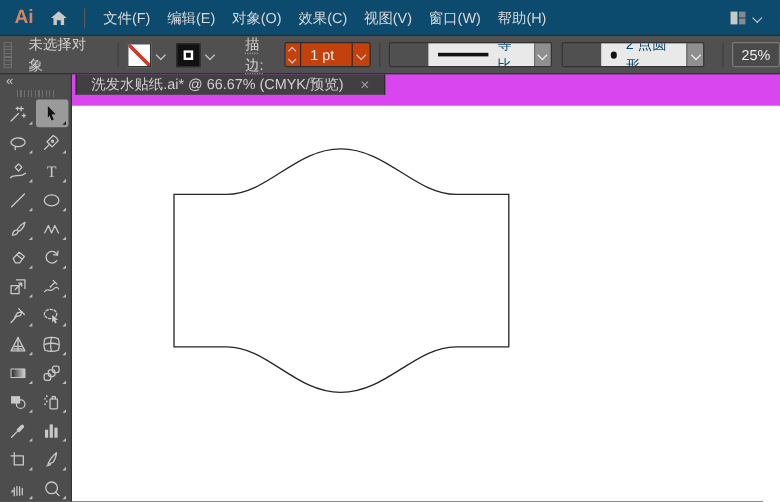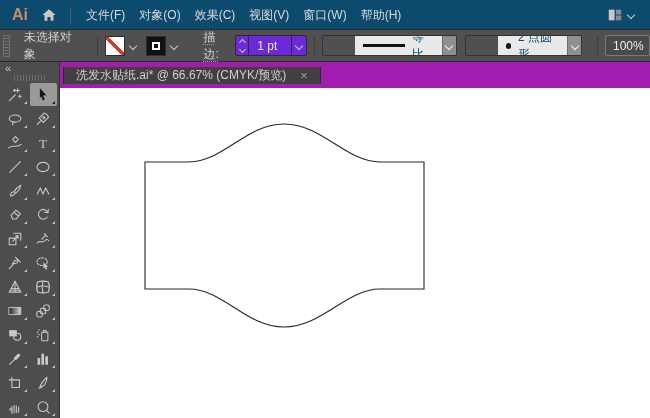--- a/index.html
+++ b/index.html
@@ -28,21 +28,21 @@
   .swatch-group { display:flex; align-items:center; margin-right:6px; }
   .sw { width:20px; height:20px; border:1px solid #2e2e2e; }
   .sw-fill { background:
     linear-gradient(45deg,transparent calc(50% - 1.5px),#d23b2e calc(50% - 1.5px),#d23b2e calc(50% + 1.5px),transparent calc(50% + 1.5px)),#fff; }
   .sw-stroke { background:#111; display:flex; align-items:center; justify-content:center; }
   .sw-stroke .hole { width:8px; height:8px; border:2px solid #fff; background:#111; }
   .chev { width:6px; height:6px; border-right:1.5px solid #c9c9c9; border-bottom:1.5px solid #c9c9c9;
     transform:rotate(45deg); display:inline-block; }
   .chev-btn { width:15px; height:20px; display:flex; align-items:center; justify-content:center; }
   .panel-link { color:#d4d4d4; text-decoration:underline dotted #9a9a9a; text-underline-offset:3px; margin:0 6px 0 16px; }
-  .stroke-field { display:flex; align-items:stretch; height:21px; background:#6d28d9;
+  .stroke-field { display:flex; align-items:stretch; height:21px; background:#c2410c;
     border:1px solid #2c2c2c; border-radius:2px; }
   .stepper { width:13px; display:flex; flex-direction:column; align-items:center; justify-content:center;
     gap:2px; border-right:1px solid #2c2c2c; }
   .stepper .up { width:5px; height:5px; border-left:1.5px solid #c9c9c9; border-top:1.5px solid #c9c9c9; transform:rotate(45deg); }
   .stepper .dn { width:5px; height:5px; border-right:1.5px solid #c9c9c9; border-bottom:1.5px solid #c9c9c9; transform:rotate(45deg); }
   .stroke-val { padding:0 8px; display:flex; align-items:center; color:#ececec; min-width:42px; }
   .stroke-field .chev-btn { border-left:1px solid #2c2c2c; }
   .combo { display:flex; align-items:stretch; height:21px; border:1px solid #333; border-radius:2px; overflow:hidden; margin-right:8px; }
   .combo .face { background:#e9e9e9; color:#0c4a6e; display:flex; align-items:center; padding:0 8px; gap:7px;margin-left:32px; }
   .combo .chev-btn { background:#8f8f8f; border-left:1px solid #6d6d6d; }
@@ -62,21 +62,21 @@
     background:repeating-linear-gradient(90deg,#6e6e6e 0 1px,transparent 1px 3px); }
   .tools { display:grid; grid-template-columns:28px 28px; justify-content:center; row-gap:1px; padding-top:2px; }
   .tool { width:27px; height:23px; position:relative; display:flex; align-items:center; justify-content:center; border-radius:2px; }
   .tool::after { content:""; position:absolute; right:2px; bottom:2px; width:0; height:0;
     border-left:3.5px solid transparent; border-bottom:3.5px solid #bdbdbd; }
   .tool.active { background:#9a9a9a; }
   .tool.active::after { border-bottom-color:#1c1c1c; }
   .tools svg { stroke:#c9c9c9; fill:none; stroke-width:1.2; stroke-linecap:round; stroke-linejoin:round; }
 
   .docarea { flex:1; display:flex; flex-direction:column; min-width:0; }
-  .tabbar { height:26px; background:#a21caf; display:flex; align-items:center; flex:0 0 26px; }
+  .tabbar { height:26px; background:#d946ef; display:flex; align-items:flex-start; flex:0 0 26px; }
   .tab { margin-left:3px; background:#404040; border-left:1px solid #2b2b2b; border-right:1px solid #2b2b2b;
     display:flex; align-items:center; padding:0 12px; gap:14px; }
   .tab-title { color:#cfcfcf; font-size:12px; white-space:nowrap; }
   .tab-close { color:#9f9f9f; font-size:13px; line-height:1; }
   .canvas { flex:1; background:#ffffff; position:relative; }
   .canvas svg { position:absolute; inset:0; }
 
   .icon16 { width:16px; height:16px; }
 </style>
 </head>
@@ -86,20 +86,21 @@
 
   <header class="menubar">
     <span class="ai-logo">Ai</span>
     <span class="home-btn">
       <svg class="icon16" viewBox="0 0 18 18">
         <path d="M9 2.6 L16.4 9 H14 V15.5 H10.8 V11.2 H7.2 V15.5 H4 V9 H1.6 Z" fill="#c9c9c9" stroke="none"></path>
       </svg>
     </span>
     <span class="mb-sep"></span>
     <span class="menu-item">文件(F)</span>
+    <span class="menu-item">编辑(E)</span>
     <span class="menu-item">对象(O)</span>
     <span class="menu-item">效果(C)</span>
     <span class="menu-item">视图(V)</span>
     <span class="menu-item">窗口(W)</span>
     <span class="menu-item">帮助(H)</span>
     <span class="mb-spacer"></span>
     <span class="ws-switch">
       <svg class="icon16" viewBox="0 0 18 18">
         <rect x="2" y="3" width="6.5" height="12" fill="#c9c9c9" stroke="none"></rect>
         <rect x="10" y="3" width="6" height="5.5" fill="#8a8a8a" stroke="none"></rect>
@@ -156,21 +157,21 @@
       <span class="face">
         <span class="brush-dot"></span>
         <span>2 点圆形</span>
       </span>
       <span class="chev-btn">
           <span class="chev"></span>
         </span>
     </span>
     <span class="cb-sep"></span>
 
-    <span class="opacity-field">100%</span>
+    <span class="opacity-field">25%</span>
   </div>
 
   <div class="main">
     <aside class="toolbar">
       <div class="tb-head">
         <span>«</span>
       </div>
       <div class="tb-grip">
           <i></i>
         </div>

